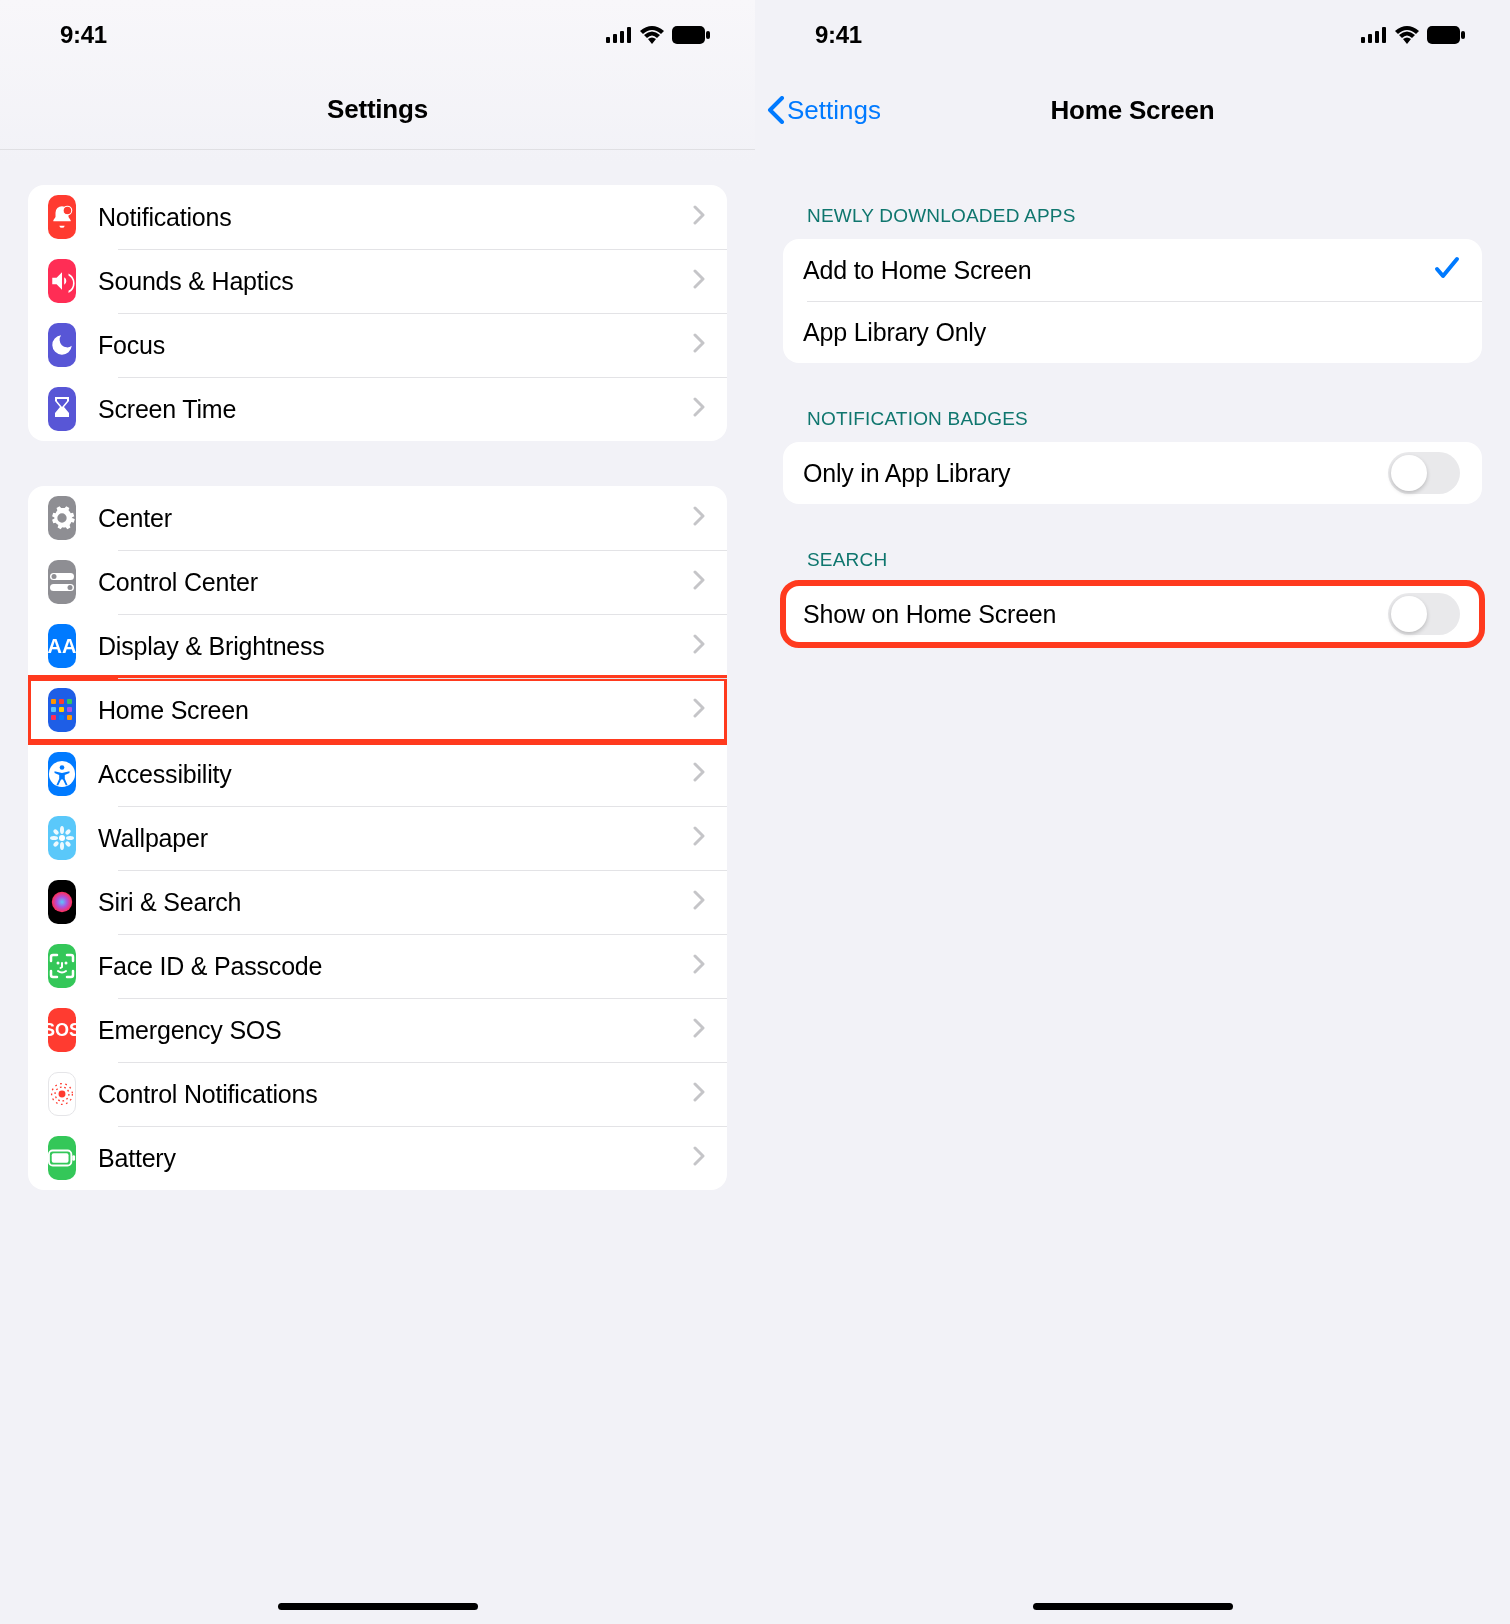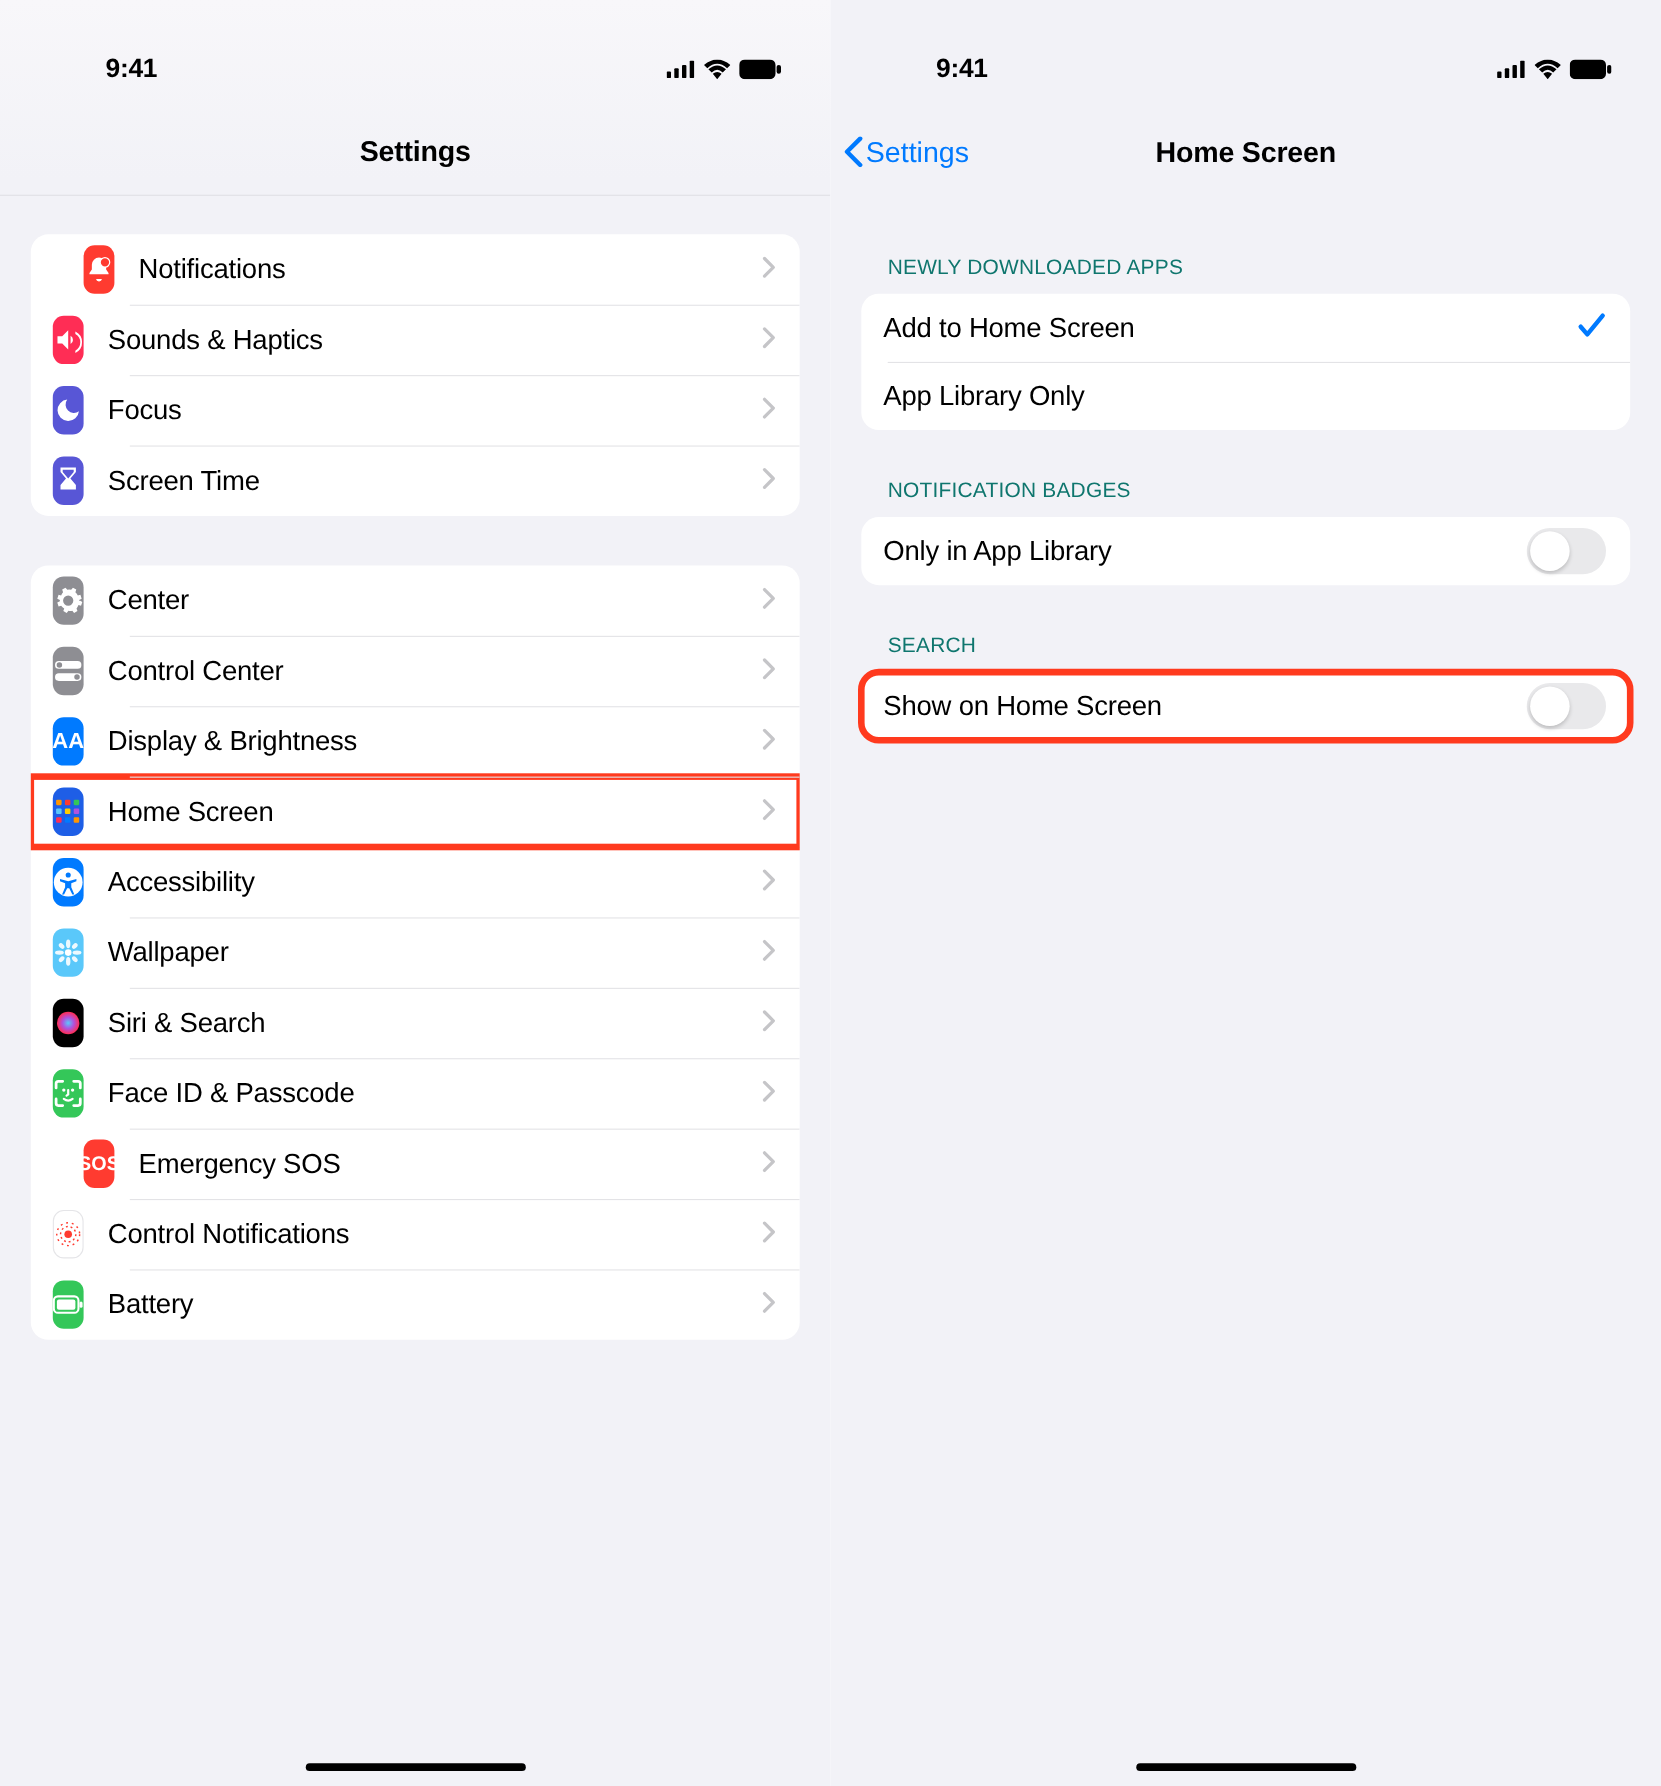--- a/index.html
+++ b/index.html
@@ -19,22 +19,21 @@
     overflow: hidden;
   }
   .phone.left {
     background: linear-gradient(to bottom, #f8f7fa 0%, #f2f2f7 10%, #f2f2f7 100%);
   }
   .status-bar {
     height: 70px;
     display: flex;
     align-items: center;
     justify-content: space-between;
-    padding: 0 45px 0 96px;
-    margin-top: 28px;
+    padding: 0 45px 0 60px;
   }
   .status-time {
     font-size: 24px;
     font-weight: 600;
     letter-spacing: -0.3px;
   }
   .status-icons {
     display: flex;
     align-items: center;
     gap: 8px;
@@ -154,21 +153,21 @@
     position: absolute;
     bottom: 14px;
     left: 50%;
     transform: translateX(-50%);
     width: 200px;
     height: 7px;
     background: #000;
     border-radius: 4px;
   }
   
-  .ic-red { background:#ff3b30;margin-left:28px; }
+  .ic-red { background:#ff3b30; }
   .ic-pink { background:#ff2d55; }
   .ic-indigo { background:#5856d6; }
   .ic-gray { background:#8e8e93; }
   .ic-blue { background:#007aff; }
   .ic-blue-dark { background:#1e5ee6; }
   .ic-teal { background:#5ac8fa; }
   .ic-green { background:#34c759; }
   .ic-white { background:#fff; border:1px solid #e5e5e8; }
   .ic-black { background:#000; }
 </style>

